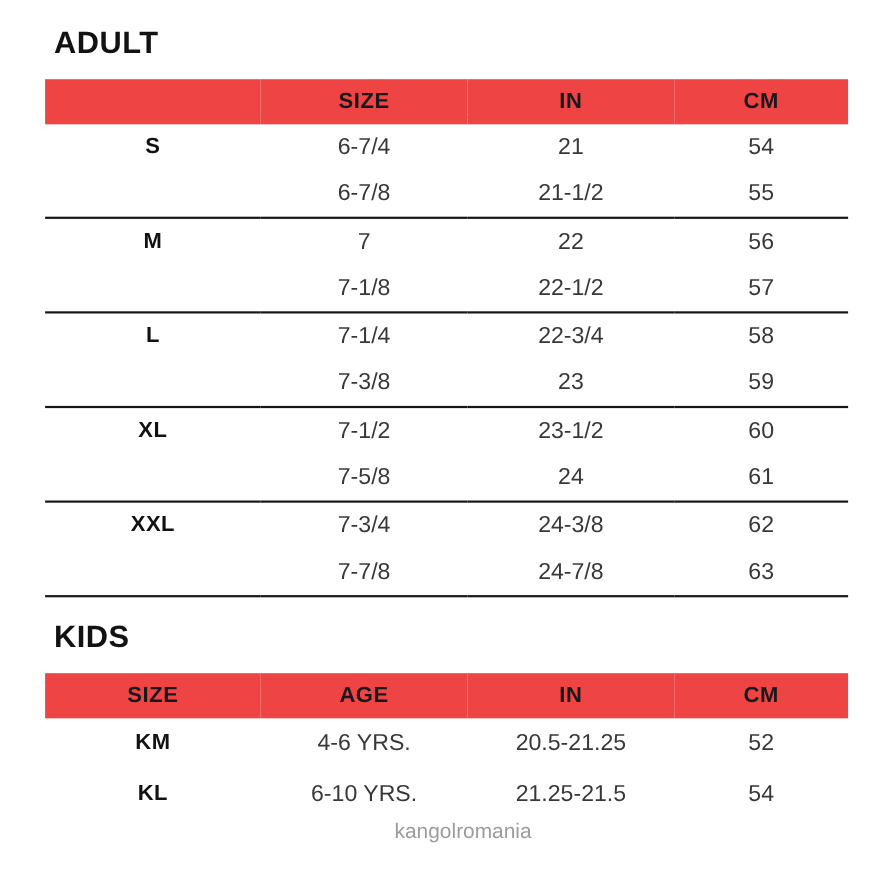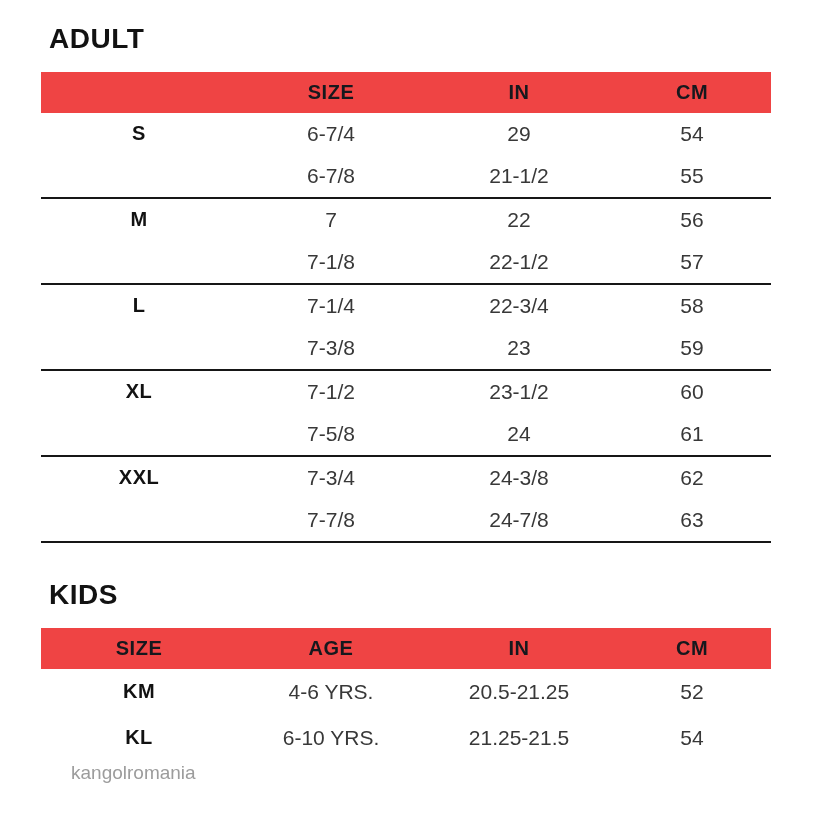--- a/index.html
+++ b/index.html
@@ -19,21 +19,21 @@
   }
   .section-title {
     margin: 0 0 0 8px;
     font-size: 28px;
     font-weight: 800;
     letter-spacing: 0.5px;
     color: #121212;
     line-height: 1.1;
   }
   .title-adult { margin-bottom: 17px; }
-  .title-kids  { margin-top: 37px; margin-bottom: 17px; }
+  .title-kids  { margin-top: 21px; margin-bottom: 17px; }
 
   table {
     border-collapse: collapse;
     table-layout: fixed;
     width: 730px;
   }
   col.c1 { width: 196px; }
   col.c2 { width: 188px; }
   col.c3 { width: 188px; }
   col.c4 { width: 158px; }
@@ -62,20 +62,21 @@
   td.size-label {
     font-size: 20px;
     font-weight: 700;
     letter-spacing: 0.5px;
     color: #121212;
   }
   tr.sep td { border-bottom: 2.5px solid #161616; }
 
   .footer {
     width: 730px;
+    text-align: center;
     font-size: 19px;
     font-weight: 400;
     color: #9c9c9c;
     margin-top: 1px;
     padding-left: 30px;
     box-sizing: border-box;
   }
 </style>
 </head>
 <body>
@@ -96,21 +97,21 @@
         <th></th>
         <th>SIZE</th>
         <th>IN</th>
         <th>CM</th>
       </tr>
     </thead>
     <tbody>
       <tr>
         <td class="size-label">S</td>
         <td>6-7/4</td>
-        <td>29</td>
+        <td>21</td>
         <td>54</td>
       </tr>
       <tr class="sep">
         <td class="size-label"></td>
         <td>6-7/8</td>
         <td>21-1/2</td>
         <td>55</td>
       </tr>
       <tr>
         <td class="size-label">M</td>

